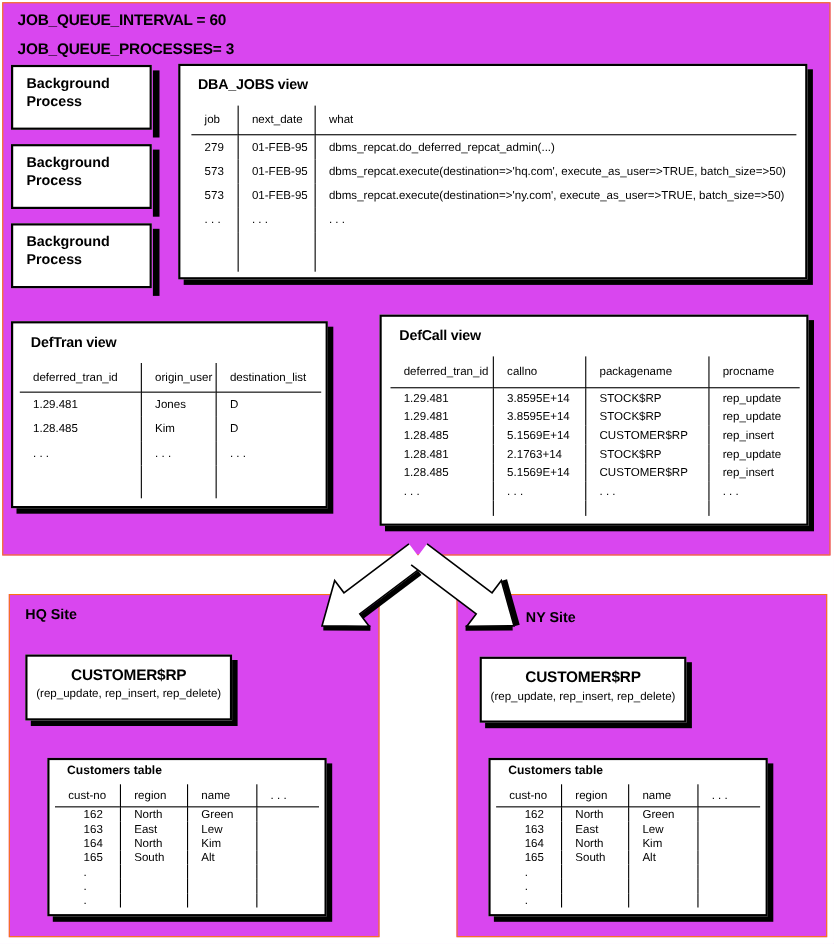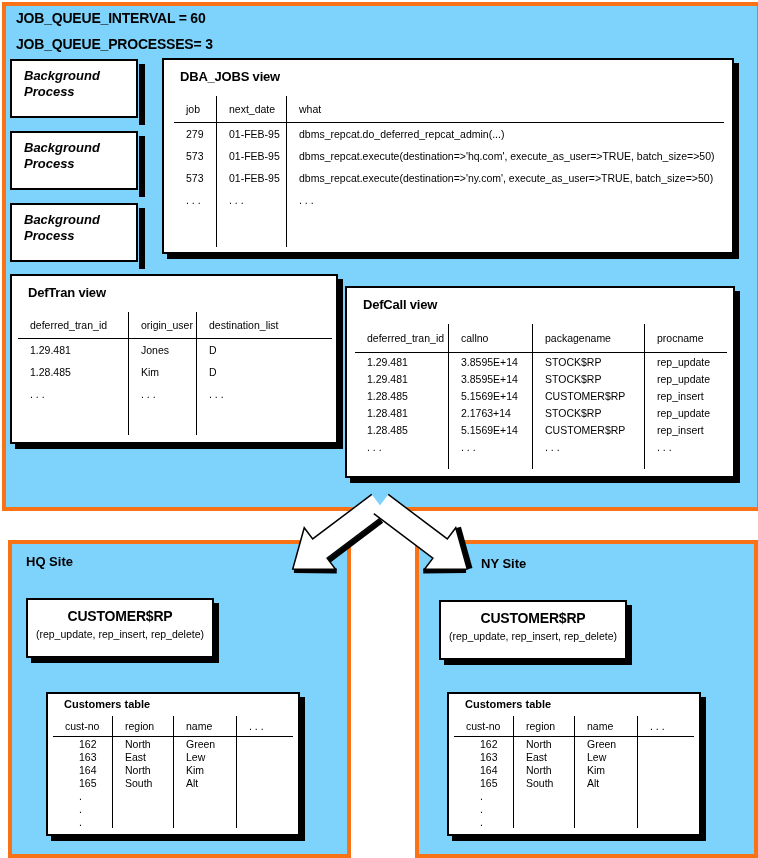--- a/index.html
+++ b/index.html
@@ -1,27 +1,27 @@
 <!DOCTYPE html>
 <html><head>
 <meta charset="utf-8">
 <style>
   html,body { margin:0; padding:0; background:#fff; }
   #canvas {
     position:relative; width:758px; height:858px; background:#fff;
     font-family:"Liberation Sans", sans-serif; color:#000;
   }
-  .graybox { position:absolute; border:4px solid #f97316; background:#7dd3fc; }
+  .graybox { position:absolute; border:1px solid #f97316; background:#d946ef; }
   .blackbox { position:absolute; border:2px solid #000; background:#fff; }
   .shadow { box-shadow:5px 5px 0 #000; }
   .bgbox { position:absolute; border:2px solid #000; background:#fff; }
   .bgbox::after { content:""; position:absolute; right:-9px; top:3px; width:6px; height:calc(100% + 6px); background:#000; }
   .cfg { position:absolute; font-weight:bold; font-size:14px; letter-spacing:-0.2px; white-space:nowrap; }
   .box-title { position:absolute; font-weight:bold; font-size:13px; letter-spacing:-0.2px; white-space:nowrap; }
-  .bp-label { position:absolute; left:12px; top:7px; font-weight:bold; font-size:13px; line-height:1.25; width:90px;font-style:italic; }
+  .bp-label { position:absolute; left:12px; top:7px; font-weight:bold; font-size:13px; line-height:1.25; width:90px; }
   .tbl { position:absolute; display:grid; align-content:start; }
   .cell { display:flex; align-items:center; padding-left:12px; font-size:10.5px; white-space:nowrap; overflow:hidden; }
   .th { border-bottom:1px solid #000; }
   .bL { border-left:1px solid #000; }
   .ind { padding-left:26px;text-align:center; } .h13{height:13px} .h14{height:14px} .h17{height:17px}
   .h20{height:20px} .h22{height:22px} .h26{height:26px} .h28{height:28px}
   .h30{height:30px} .h36{height:36px}
   .pkg { text-align:center; }
   .pkg-name { display:block; font-weight:bold; font-size:14px; margin-top:8px; letter-spacing:-0.2px; }
   .pkg-procs { display:block; font-size:10.5px; margin-top:4px; }
@@ -71,21 +71,21 @@
       <div class="cell h22">. . .</div>
       <div class="cell bL h22">. . .</div>
       <div class="cell bL h22">. . .</div>
 
       <div class="cell h36"></div>
       <div class="cell bL h36"></div>
       <div class="cell bL h36"></div>
     </div>
   </div>
 
-  <div class="blackbox shadow" style="left:10px; top:274px; width:284px; height:166px;padding-left:40px;">
+  <div class="blackbox shadow" style="left:10px; top:292px; width:284px; height:166px;">
     <div class="box-title" style="left:16px; top:9px;">DefTran view</div>
     <div class="tbl" style="left:6px; top:36px; right:4px; bottom:4px; grid-template-columns:110px 68px 1fr;">
       <div class="cell th h26">deferred_tran_id</div>
       <div class="cell th bL h26">origin_user</div>
       <div class="cell th bL h26">destination_list</div>
 
       <div class="cell h22">1.29.481</div>
       <div class="cell bL h22">Jones</div>
       <div class="cell bL h22">D</div>
 

